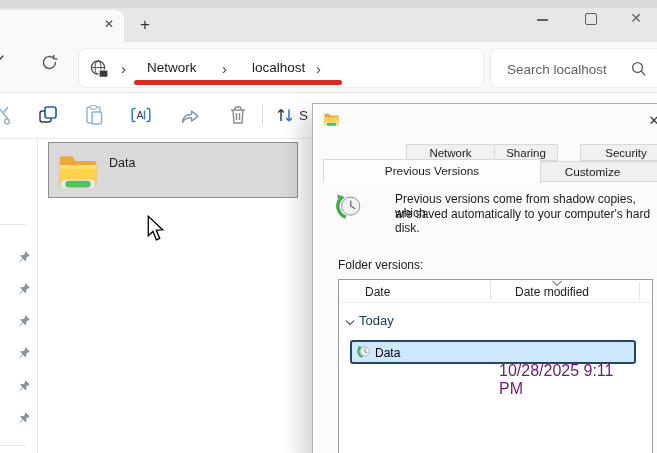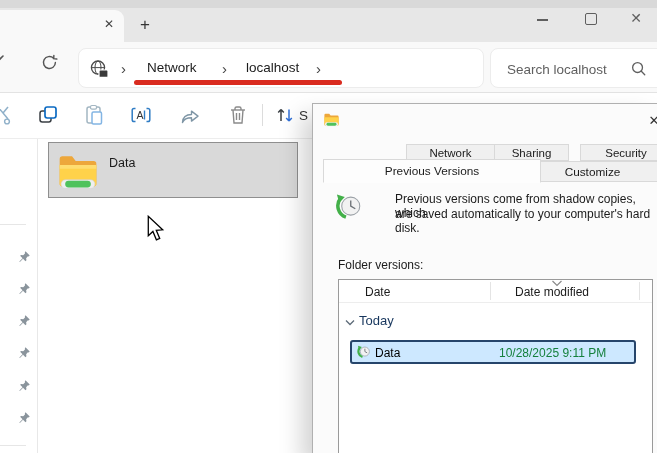--- a/index.html
+++ b/index.html
@@ -53,21 +53,21 @@
   .tab2.active{top:55px;height:24px;background:#fdfdfd;border-bottom:1px solid #fdfdfd;z-index:2;}
   .desc{font-size:12px;color:#1b1b1b;}
   .fv-label{left:25px;top:154px;font-size:12px;color:#1b1b1b;}
   .list{left:25px;top:175px;width:313px;height:176px;background:#fff;border:1px solid #9a9a9a;box-sizing:content-box;overflow:hidden;}
   .col-h{top:5px;font-size:12px;color:#1b1b1b;}
   .col-div{top:2px;width:1px;height:18px;background:#e4e4e4;}
   .hdr-line{left:0;top:22px;width:313px;height:1px;background:#ededed;}
   .grp-label{left:20px;top:33px;font-size:13px;color:#17365d;}
   .item-row{left:11px;top:60px;width:286px;height:24px;background:#cde8ff;border:2px solid #26456b;border-radius:3px;box-sizing:border-box;}
   .item-name{left:23px;top:4px;font-size:12px;color:#000;}
-  .item-date{left:147px;top:4px;font-size:12px;color:#15803d;}
+  .item-date{left:147px;top:20px;font-size:16px;color:#701a75;}
 </style>
 </head>
 <body>
 
 <div class="screen">
 
   <div class="abs top-strip"></div>
   <div class="abs tab-bar"></div>
   <div class="abs tab-active"></div>
   <div class="abs flexc tab-close">✕</div>
@@ -88,21 +88,21 @@
   <div class="abs pill addr-pill">
     <svg class="abs" style="left:10px;top:10px;width:20px;height:20px;" viewBox="0 0 20 20">
       <circle cx="9" cy="8.6" r="6.6" fill="none" stroke="#4a4a4a" stroke-width="1.3"></circle>
       <ellipse cx="9" cy="8.6" rx="3" ry="6.6" fill="none" stroke="#4a4a4a" stroke-width="1"></ellipse>
       <path d="M2.6 8.6 h12.8" stroke="#4a4a4a" stroke-width="1"></path>
       <rect x="10" y="11" width="9" height="7.4" rx="1" fill="#3a3a3a" stroke="#fff" stroke-width="1.2"></rect>
     </svg>
     <div class="abs chev" style="left:42px;top:11px;">›</div>
     <div class="abs crumb" style="left:68px;top:11px;">Network</div>
     <div class="abs chev" style="left:143px;top:11px;">›</div>
-    <div class="abs crumb" style="left:167px;top:11px;">localhost</div>
+    <div class="abs crumb" style="left:173px;top:11px;">localhost</div>
     <div class="abs chev" style="left:237px;top:11px;">›</div>
   </div>
   <div class="abs red-line"></div>
 
   <div class="abs pill search-pill">
     <input class="search-input" type="text" placeholder="Search localhost" style="">
     <svg class="abs" style="left:139px;top:11px;width:17px;height:17px;" viewBox="0 0 18 18">
       <circle cx="8" cy="8" r="5.2" fill="none" stroke="#5f5f5f" stroke-width="1.4"></circle>
       <path d="M12 12 l3.6 3.6" stroke="#5f5f5f" stroke-width="1.4" stroke-linecap="round"></path>
     </svg>
@@ -188,21 +188,21 @@
   <div class="abs dialog">
     <svg class="abs" style="left:10px;top:7px;width:17px;height:17px;" viewBox="0 0 48 48">
       <path d="M4 11 q0-3 3-3 h10.5 l4 5 H41 q3 0 3 3 v22 q0 3-3 3 H7 q-3 0-3-3 z" fill="#eda73b"></path>
       <path d="M4 17.5 h40 V38 q0 3-3 3 H7 q-3 0-3-3 z" fill="#ffd24a"></path>
       <rect x="5.5" y="32" width="37" height="11" rx="5.5" fill="#efefef"></rect>
       <rect x="10" y="33.5" width="28" height="8" rx="4" fill="#4fc25c"></rect>
     </svg>
     <div class="abs flexc dlg-close">✕</div>
 
     <div class="abs flexc tab1" style="left:93px;width:89px;">Network</div>
-    <div class="abs flexc tab1" style="left:181px;width:75px;">Sharing</div>
+    <div class="abs flexc tab1" style="left:181px;width:64px;">Sharing</div>
     <div class="abs flexc tab1" style="left:267px;width:92px;">Security</div>
     <div class="abs flexc tab2 active" style="left:10px;width:218px;">Previous Versions</div>
     <div class="abs flexc tab2" style="left:200px;width:159px;">Customize</div>
 
     <svg class="abs" style="left:22px;top:89px;width:28px;height:28px;" viewBox="0 0 32 32">
       <circle cx="18" cy="15" r="10.3" fill="#f2f2f2" stroke="#9aa0a6" stroke-width="1.2"></circle>
       <path d="M18 8.5 V15 l5.2 3" stroke="#6b7075" stroke-width="1.5" fill="none"></path>
       <path d="M12.5 27.5 A13.6 13.6 0 0 1 6.2 6.2" fill="none" stroke="#43b049" stroke-width="4"></path>
       <path d="M2.2 1.8 L11.2 4.6 L4.8 11.2 z" fill="#43b049"></path>
     </svg>

